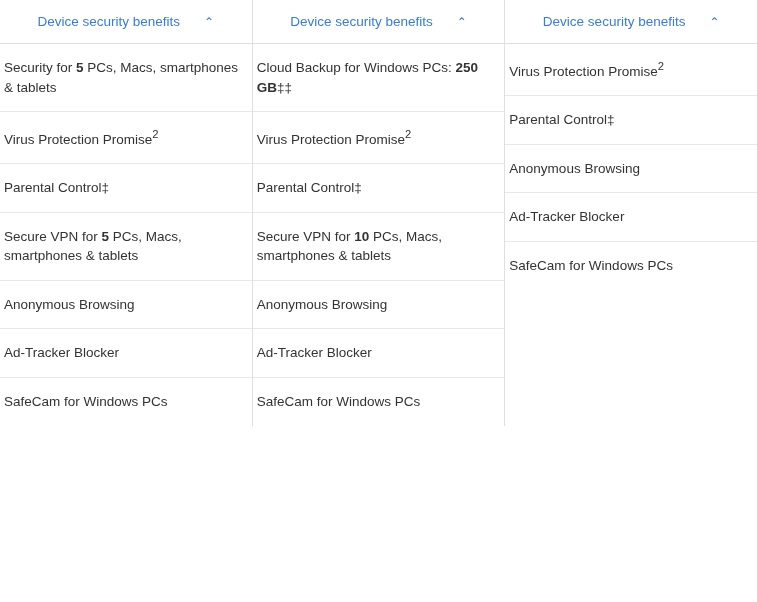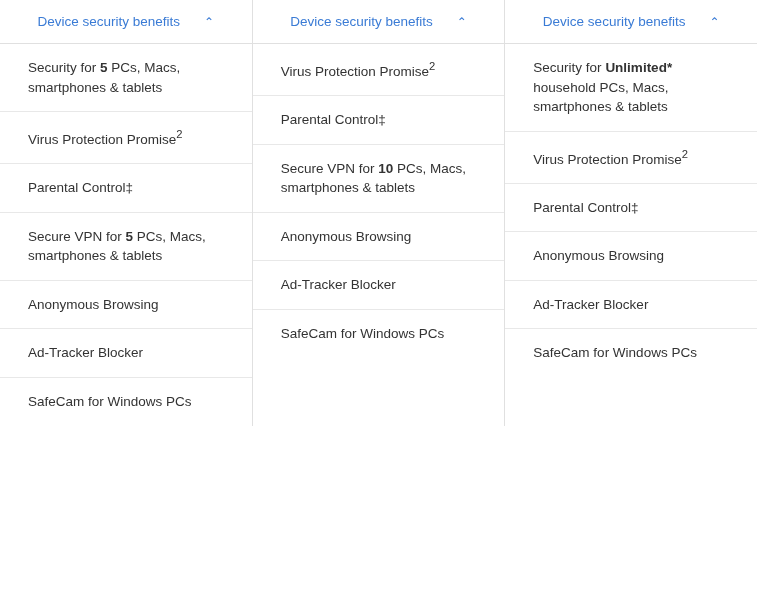--- a/index.html
+++ b/index.html
@@ -32,21 +32,21 @@
     .column-header-text {
       color: #3a7bd5;
       font-size: 13.5px;
       font-weight: 500;
     }
     .chevron-icon {
       color: #3a7bd5;
       font-size: 12px;
     }
     .feature-item {
-      padding: 14px 28px;
+      padding: 14px 4px;
       border-bottom: 1px solid #e8e8e8;
       font-size: 13.5px;
       line-height: 1.45;
       color: #333;
       min-height: 48px;
     }
     .feature-item:last-child {
       border-bottom: none;
     }
   </style>
@@ -65,32 +65,32 @@
       <div class="feature-item"><span>Secure VPN for </span><strong>5</strong><span> PCs, Macs, smartphones &amp; tablets</span></div>
       <div class="feature-item"><span>Anonymous Browsing</span></div>
       <div class="feature-item"><span>Ad-Tracker Blocker</span></div>
       <div class="feature-item"><span>SafeCam for Windows PCs</span></div>
     </div>
     <div class="column">
       <div class="column-header">
         <span class="column-header-text">Device security benefits</span>
         <span class="chevron-icon">⌃</span>
       </div>
+      <div class="feature-item"><span>Cloud Backup for Windows PCs: </span><strong>250 GB</strong><span>‡‡</span></div>
       <div class="feature-item"><span>Virus Protection Promise</span><sup>2</sup></div>
       <div class="feature-item"><span>Parental Control</span><span>‡</span></div>
       <div class="feature-item"><span>Secure VPN for </span><strong>10</strong><span> PCs, Macs, smartphones &amp; tablets</span></div>
       <div class="feature-item"><span>Anonymous Browsing</span></div>
       <div class="feature-item"><span>Ad-Tracker Blocker</span></div>
       <div class="feature-item"><span>SafeCam for Windows PCs</span></div>
     </div>
     <div class="column">
       <div class="column-header">
         <span class="column-header-text">Device security benefits</span>
         <span class="chevron-icon">⌃</span>
       </div>
-      <div class="feature-item"><span>Security for </span><strong>Unlimited*</strong><span> household PCs, Macs, smartphones &amp; tablets</span></div>
       <div class="feature-item"><span>Virus Protection Promise</span><sup>2</sup></div>
       <div class="feature-item"><span>Parental Control</span><span>‡</span></div>
       <div class="feature-item"><span>Anonymous Browsing</span></div>
       <div class="feature-item"><span>Ad-Tracker Blocker</span></div>
       <div class="feature-item"><span>SafeCam for Windows PCs</span></div>
     </div>
   </div>
 
 </body></html>

